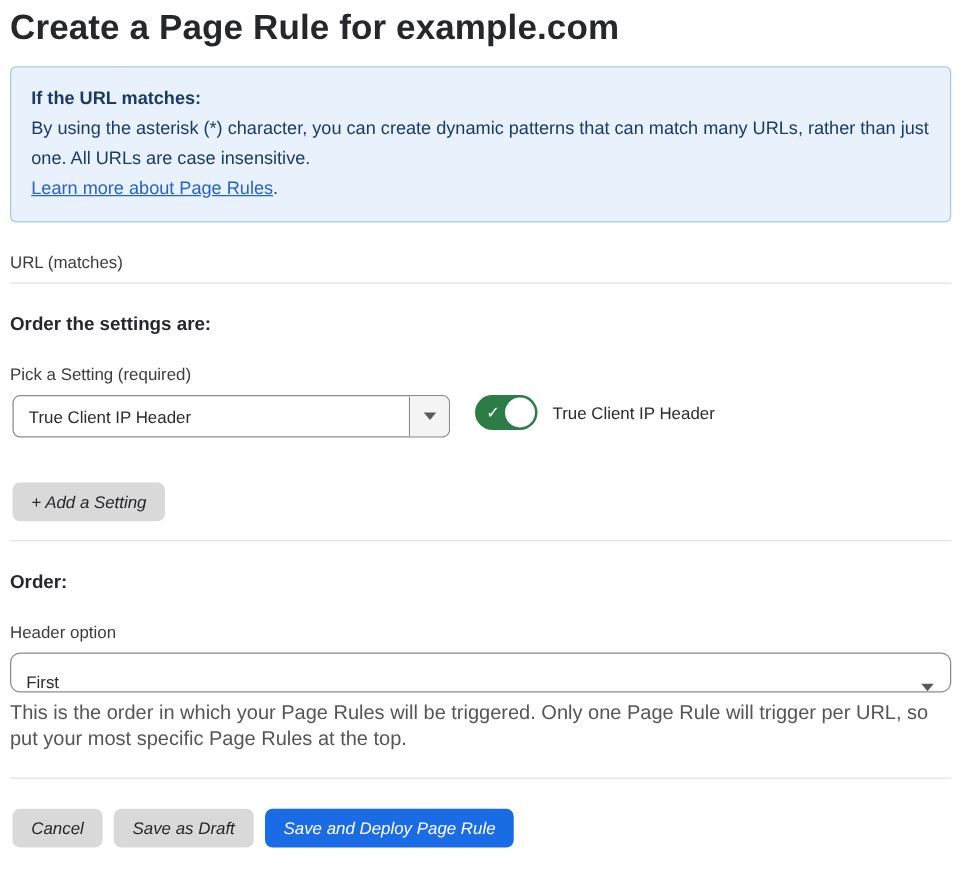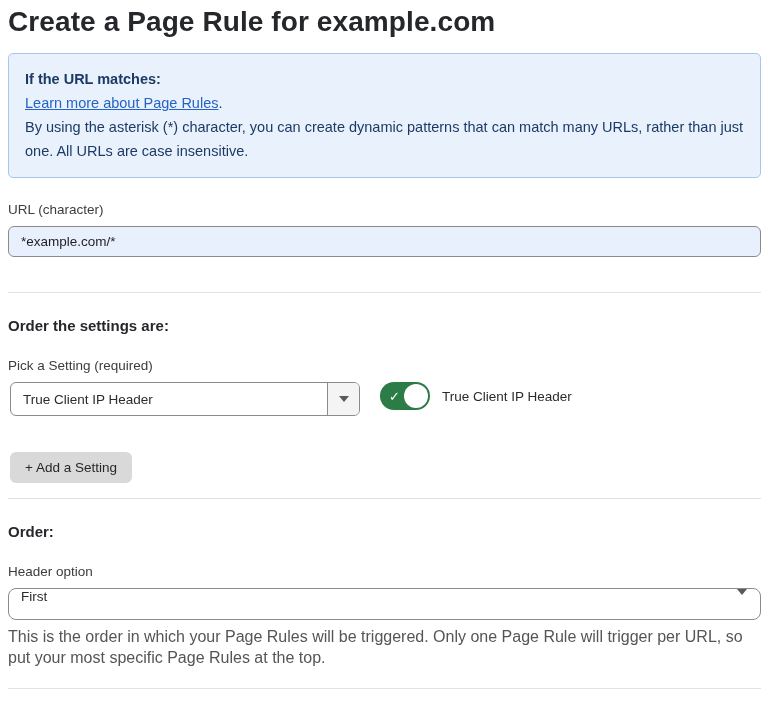--- a/index.html
+++ b/index.html
@@ -155,35 +155,36 @@
     display: inline-flex;
     align-items: center;
     justify-content: center;
     height: 31px;
     padding: 5px 15px;
     border: none;
     border-radius: 6px;
     font-size: 13.5px;
     font-family: "Liberation Sans", "DejaVu Sans", sans-serif;
     cursor: pointer;
+    font-style: italic;
   }
   .btn-gray { background: #d9d9d9; color: #26272b; }
   .btn-blue { background: var(--accent-blue, #1a6ce6); color: #ffffff; }
   .add-setting-btn { margin-left: 2px; margin-bottom: 15px; }
 
   
   .select-full {
     position: relative;
     width: 753px;
     height: 32px;
     background: #ffffff;
     border: 1px solid #8b8b8b;
     border-radius: 8px;
     display: flex;
-    align-items: flex-start;
+    align-items: flex-end;
     cursor: pointer;
     margin-bottom: 6px;
   }
   .select-full .combo-value {
     flex: 1;
     font-size: 13.5px;
     color: #2b2b2b;
     padding: 0 12px;
   }
   .select-full .caret-wrap {
@@ -205,26 +206,25 @@
 </style>
 </head>
 <body>
 
 <div class="page">
 
   <div class="page-title">Create a Page Rule for example.com</div>
 
   <div class="info-box">
     <div class="info-heading">If the URL matches:</div>
+    <div>By using the asterisk (*) character, you can create dynamic patterns that can match many URLs, rather than just one. All URLs are case insensitive.</div>
     <div><a class="info-link">Learn more about Page Rules</a><span class="info-link-suffix">.</span></div>
-    <div>By using the asterisk (*) character, you can create dynamic patterns that can match many URLs, rather than just one. All URLs are case insensitive.</div>
-  </div>
-
-  <div class="field-label">URL (character)</div>
-  <input class="url-input" type="text" value="*example.com/*" style="">
+  </div>
+
+  <div class="field-label">URL (matches)</div>
 
   <hr class="divider">
 
   <div class="section-heading">Order the settings are:</div>
 
   <div class="field-label">Pick a Setting (required)</div>
 
   <div class="setting-row">
     <div class="combo">
       <div class="combo-value">True Client IP Header</div>

